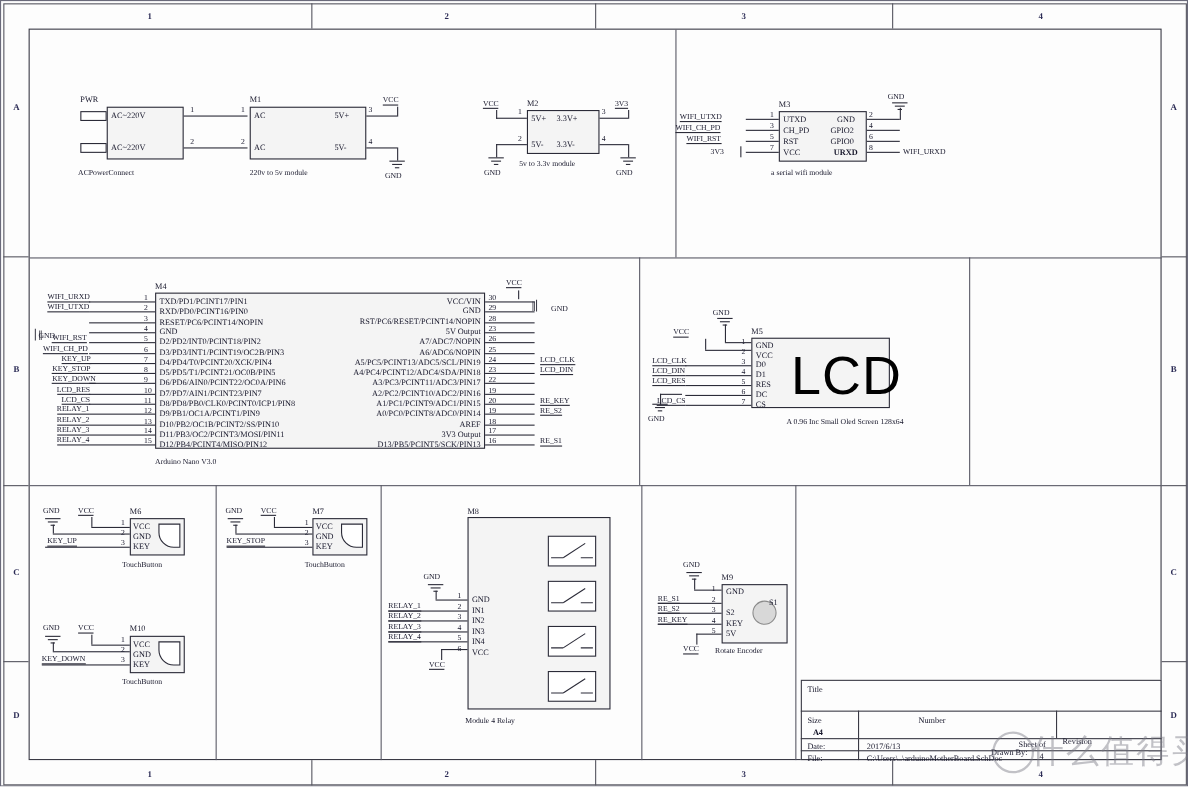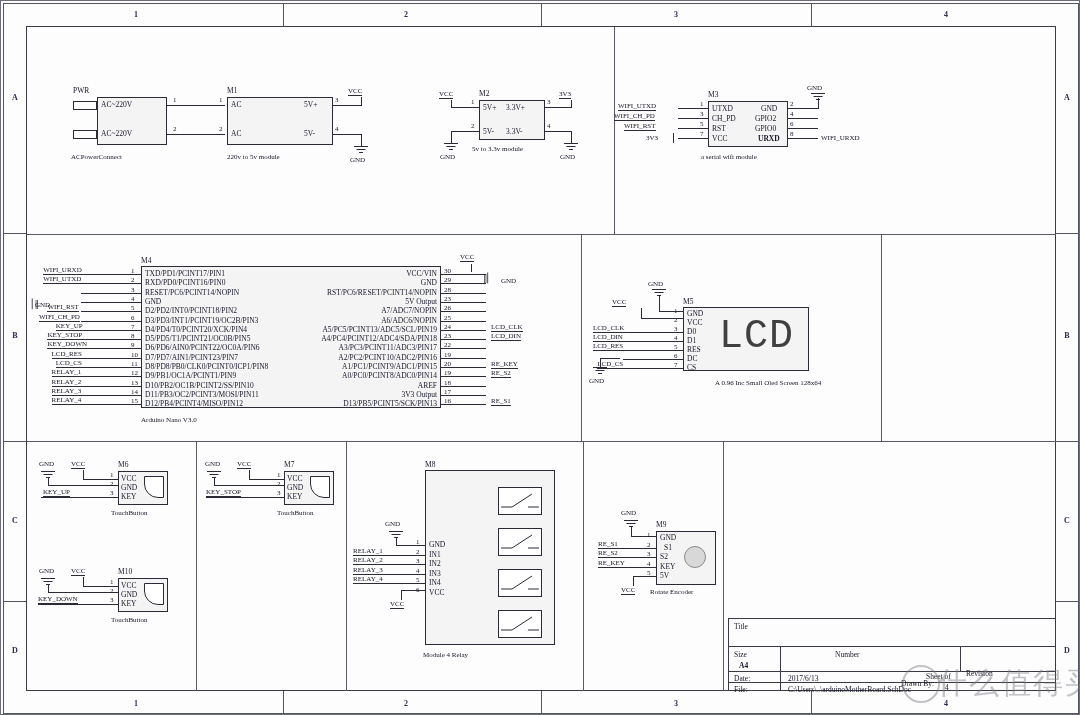--- a/index.html
+++ b/index.html
@@ -39,22 +39,22 @@
   .gnd i:nth-child(3){top:6px;width:4px;}
 
   
   .port{position:absolute;font-size:9px;color:#2b2b38;letter-spacing:-1px;}
 
   .relaybox{position:absolute;border:1px solid #2b2b38;background:#fff;box-sizing:border-box;}
   .knob{position:absolute;border-radius:50%;background:#d8d8d8;border:1px solid #8a8a8a;}
   .touchsym{position:absolute;border:1px solid #2b2b38;background:#fff;box-sizing:border-box;}
 
   
-  .lcdtext{position:absolute;font-size:40px;font-family:Liberation Mono, monospace;
-           color:#404040;letter-spacing:1px;}
+  .lcdtext{position:absolute;font-size:49px;font-family:Liberation Sans, sans-serif;
+           color:#000000;letter-spacing:1px;}
 
   
   .tb{position:absolute;border:1px solid #3a3a45;box-sizing:border-box;background:#fdfdfd;}
   .tbt{position:absolute;font-size:7.5px;color:#17172b;white-space:nowrap;}
 
   
   .wm{position:absolute;font-size:30px;color:rgba(120,120,130,.45);
       font-family:"DejaVu Sans",sans-serif;white-space:nowrap;letter-spacing:2px;}
   .wmlogo{position:absolute;width:34px;height:34px;border:2px solid rgba(120,120,130,.45);
           border-radius:50%;}
@@ -531,21 +531,21 @@
   <div class="gnd" style="left:623px;top:519px;">
       <i></i>
       <i></i>
       <i></i>
     </div>
   <div class="wirev" style="left:630px;top:525px;height:10px;"></div>
   <div class="wire" style="left:630px;top:535px;width:25px;"></div>
   <div id="m9-pins">
       <div class="lbl" style="left:659px;top:533px;">GND</div>
       <div class="pin-n" style="left:646px;top:530px;">1</div>
-      <div class="lbl" style="left:663px;top:542.5px;">S1</div>
+      <div class="lbl" style="left:698px;top:542.5px;">S1</div>
       <div class="pin-n" style="left:646px;top:539.5px;">2</div>
       <div class="wire" style="left:597px;top:546.5px;width:58px;"></div>
       <div class="net" style="left:597px;top:538.5px;">RE_S1</div>
       <div class="lbl" style="left:659px;top:552px;">S2</div>
       <div class="pin-n" style="left:646px;top:549px;">3</div>
       <div class="wire" style="left:597px;top:556px;width:58px;"></div>
       <div class="net" style="left:597px;top:548px;">RE_S2</div>
       <div class="lbl" style="left:659px;top:561.5px;">KEY</div>
       <div class="pin-n" style="left:646px;top:558.5px;">4</div>
       <div class="wire" style="left:597px;top:565.5px;width:58px;"></div>

